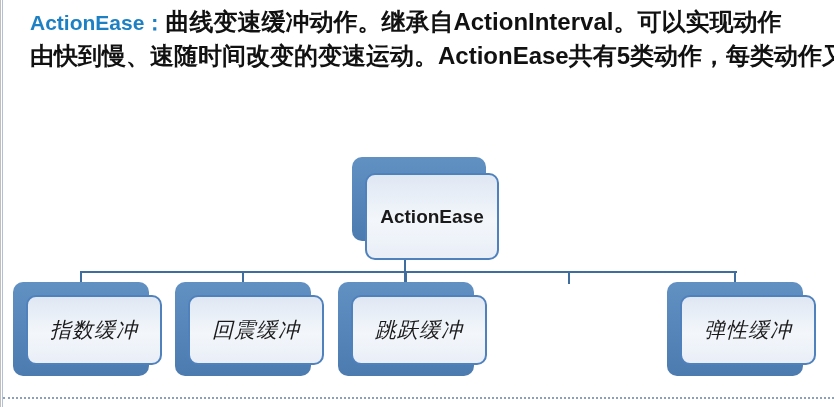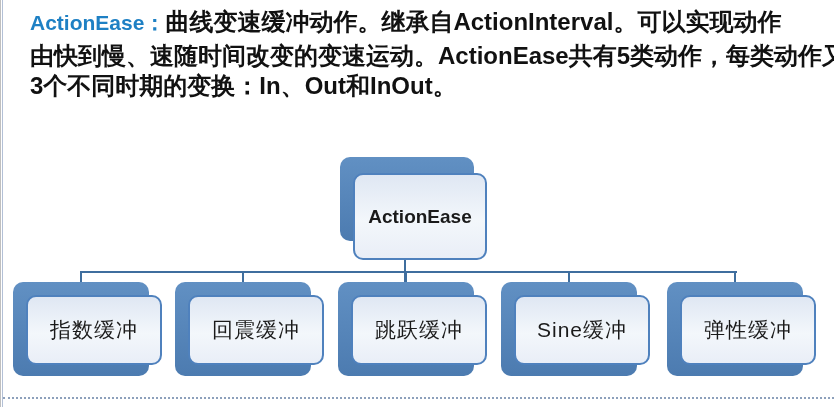--- a/index.html
+++ b/index.html
@@ -22,28 +22,28 @@
   .node{position:absolute;}
   .node .back{
     position:absolute;left:0;top:0;border-radius:10px;
     background:linear-gradient(180deg,#6190c3 0%,#4c7bb0 100%);
   }
   .node .front{
     position:absolute;border-radius:10px;border:2px solid #4f81bd;
     background:linear-gradient(180deg,#dfe7f3 0%,#f3f7fb 55%,#e9eef7 100%);
     display:flex;align-items:center;justify-content:center;box-sizing:border-box;
   }
-  .root-node{left:340px;top:157px;width:159px;height:103px;border-radius:32px;}
+  .root-node{left:352px;top:157px;width:159px;height:103px;border-radius:32px;}
   .root-node .back{width:134px;height:84px;}
   .root-node .front{left:13px;top:16px;width:134px;height:87px;}
   .root-node .front .lbl{font-size:19px;font-weight:600;color:#1a1a1a;}
 
   .child-node{top:282px;width:149px;height:98px;}
   .child-node .back{width:136px;height:94px;}
-  .child-node .front{left:13px;top:13px;width:136px;height:70px;}
+  .child-node .front{left:13px;top:13px;width:136px;height:70px;font-style:italic;}
   .child-node .front .lbl{
     font-size:21px;color:#1a1a1a;letter-spacing:1px;
     font-family:"Liberation Sans","Liberation Serif",serif;
   }
   .c0{left:13px;} .c1{left:175px;} .c2{left:338px;} .c3{left:501px;} .c4{left:667px;padding-left:8px;}
 
   
   .conn{position:absolute;background:#3f6e9e;}
   .conn.v-root{left:404px;top:256px;width:2px;height:28px;}
   .conn.h-main{left:80px;top:271px;width:657px;height:2px;}
@@ -56,21 +56,20 @@
 <div class="page">
 
   <div class="edge-left-outer"></div>
   <div class="edge-left-inner"></div>
 
   <div class="intro">
     <div class="line first">
       <span class="term">ActionEase：</span><span>曲线变速缓冲动作。继承自ActionInterval。可以实现动作</span>
     </div>
     <div class="line">由快到慢、速随时间改变的变速运动。ActionEase共有5类动作，每类动作又有</div>
-    <div class="line">3个不同时期的变换：In、Out和InOut。</div>
   </div>
 
   <div class="conn v-root"></div>
   <div class="conn h-main"></div>
   <div class="conn drop d0"></div>
   <div class="conn drop d1"></div>
   <div class="conn drop d2"></div>
   <div class="conn drop d3"></div>
   <div class="conn drop d4"></div>
 
@@ -92,26 +91,20 @@
     <div class="front">
       <span class="lbl">跳跃缓冲</span>
     </div>
   </div>
   <div class="node child-node c1">
     <div class="back"></div>
     <div class="front">
       <span class="lbl">回震缓冲</span>
     </div>
   </div>
-  <div class="node child-node c3">
-    <div class="back"></div>
-    <div class="front">
-      <span class="lbl">Sine缓冲</span>
-    </div>
-  </div>
   <div class="node child-node c4">
     <div class="back"></div>
     <div class="front">
       <span class="lbl">弹性缓冲</span>
     </div>
   </div>
 
   <div class="edge-bottom"></div>
 </div>
 

